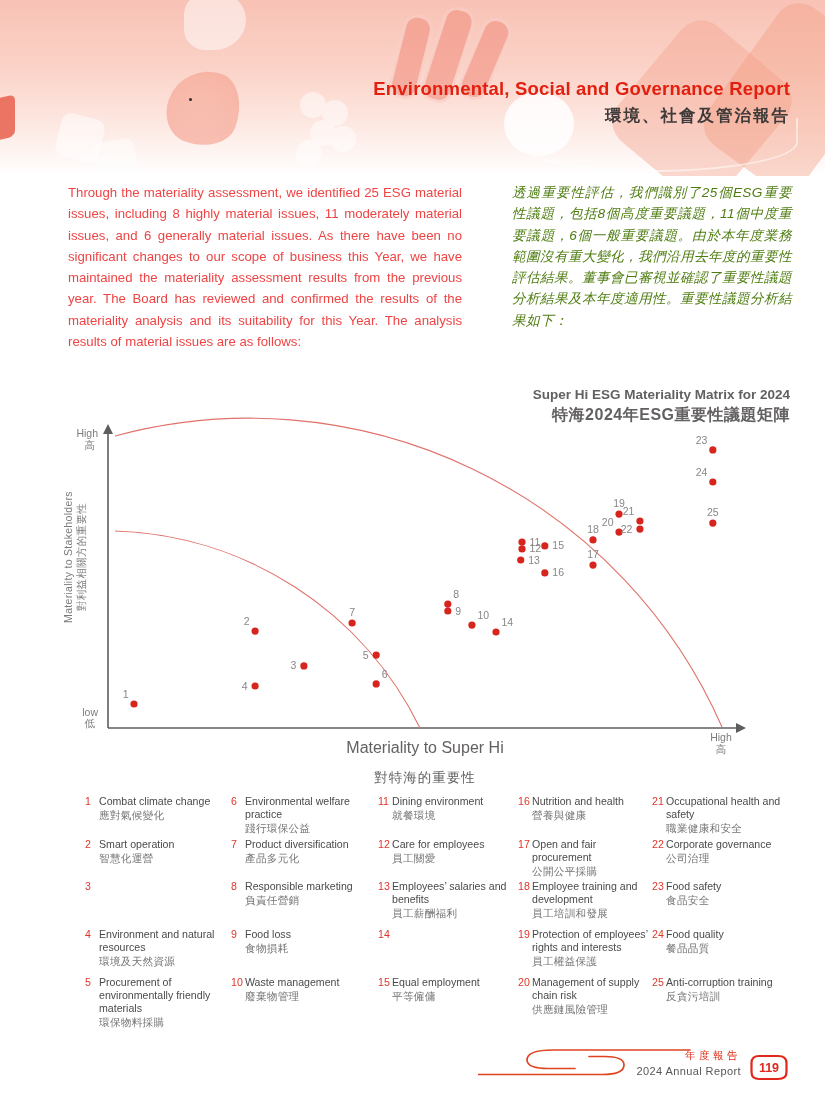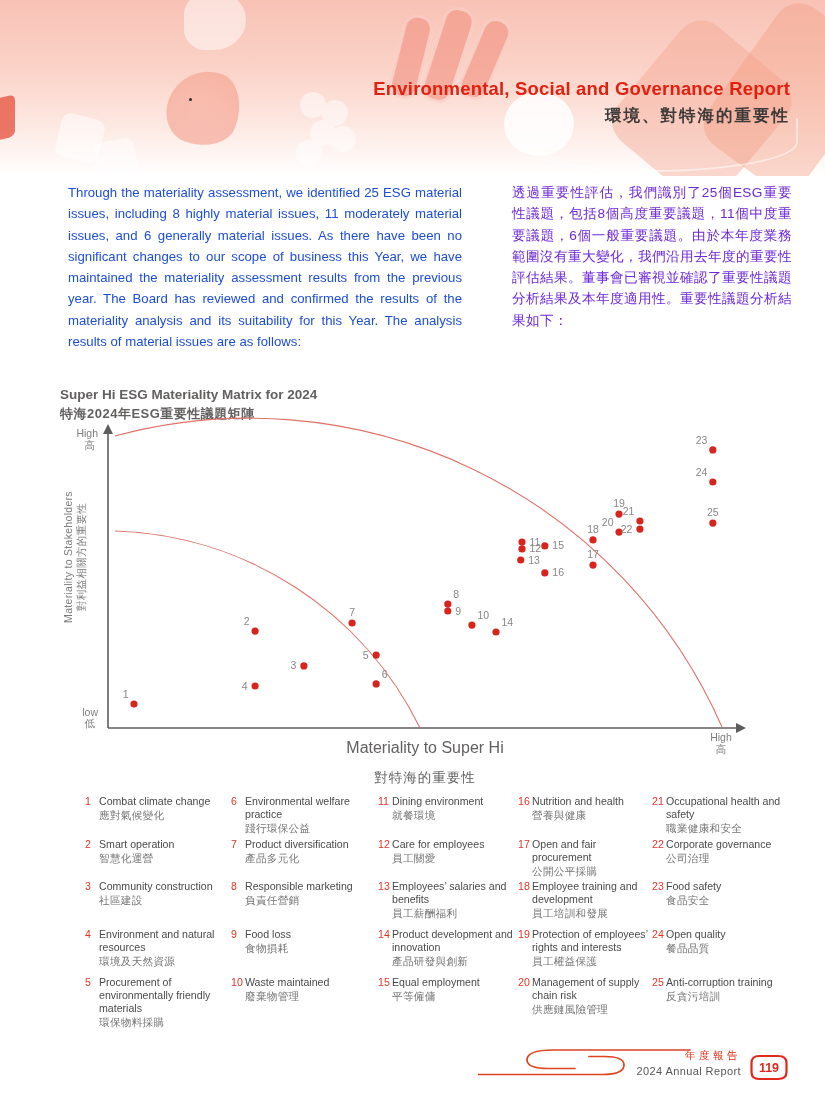--- a/index.html
+++ b/index.html
@@ -25,27 +25,27 @@
   .mtn1 { left:634px; top:36px; width:136px; height:150px; background:#f5a793; opacity:.45; border-radius:26px; transform:rotate(40deg); }
   .mtn2 { left:732px; top:12px; width:120px; height:170px; background:#f39a80; opacity:.4; border-radius:26px; transform:rotate(36deg); }
   .wave { left:528px; top:118px; width:270px; height:54px; border:2px solid rgba(255,255,255,.65); border-top:none; border-left:none; border-radius:0 0 55% 45%; opacity:.8; }
   .sliver { left:0; top:96px; width:15px; height:42px; background:#e7604e; opacity:.85; border-radius:0 6px 6px 0; transform:skewY(-14deg); }
   .titles { position:absolute; right:35px; top:78px; text-align:right; }
   .title-en { font-size:18.5px; font-weight:bold; color:#e3200f; letter-spacing:.2px; }
   .title-zh { margin-top:5px; font-size:16.5px; font-weight:bold; color:#3e3a39; letter-spacing:2px; }
   .spec { position:absolute; left:189px; top:98px; width:3px; height:3px; background:#2a2a2a; border-radius:50%; }
 
   
-  .intro-en { position:absolute; left:68px; top:182px; width:394px; font-size:13.2px; line-height:21.3px; color:#1d4ed8; text-align:justify; }
-  .intro-zh { position:absolute; left:512px; top:182px; width:280px; font-size:13.6px; line-height:21.3px; color:#6d28d9; text-align:justify; letter-spacing:.4px; }
-
-  
-  .chart-title { position:absolute; left:60px; top:387px; width:730px; text-align:left; color:#636060; }
+  .intro-en { position:absolute; left:68px; top:182px; width:394px; font-size:13.2px; line-height:21.3px; color:#ef4444; text-align:justify; }
+  .intro-zh { position:absolute; left:512px; top:182px; width:280px; font-size:13.6px; line-height:21.3px; color:#4d7c0f; text-align:justify; letter-spacing:.4px;font-style:italic; }
+
+  
+  .chart-title { position:absolute; left:60px; top:387px; width:730px; text-align:right; color:#636060; }
   .chart-title .t1 { font-size:13.5px; font-weight:bold; }
-  .chart-title .t2 { font-size:13px; font-weight:bold; margin-top:3px; letter-spacing:.5px; }
+  .chart-title .t2 { font-size:16px; font-weight:bold; margin-top:3px; letter-spacing:.5px; }
   .chart-svg { position:absolute; left:55px; top:382px; }
   .y-axis-title { position:absolute; left:75px; top:557px; transform:translate(-50%,-50%) rotate(-90deg); text-align:center; color:#7e7b7b; font-size:10.5px; line-height:13px; white-space:nowrap; letter-spacing:.3px; }
   .x-axis-title { position:absolute; left:60px; top:739px; width:730px; text-align:center; color:#636060; }
   .x-axis-title .t1 { font-size:16px; }
   .x-axis-title .t2 { font-size:13.5px; margin-top:12px; letter-spacing:1px; }
 
   
   .legend { position:absolute; left:85px; top:795px; display:grid; grid-template-columns:146px 147px 140px 134px 150px; grid-template-rows:43px 42px 48px 48px 70px; grid-auto-flow:column; }
   .lg-item { display:flex; font-size:10.6px; line-height:13px; }
   .lg-num { width:14px; flex:0 0 14px; color:#e0362a; }
@@ -73,21 +73,21 @@
     <div class="deco roll roll1"></div>
     <div class="deco roll roll2"></div>
     <div class="deco roll roll3"></div>
     <div class="deco egg"></div>
     <div class="deco mtn1"></div>
     <div class="deco mtn2"></div>
     <div class="deco wave"></div>
     <div class="deco sliver"></div>
     <div class="titles">
       <div class="title-en">Environmental, Social and Governance Report</div>
-      <div class="title-zh">環境、對特海的重要性</div>
+      <div class="title-zh">環境、社會及管治報告</div>
     </div>
     <div class="spec"></div>
   </div>
 
   <div class="intro-en">Through the materiality assessment, we identified 25 ESG material issues, including 8 highly material issues, 11 moderately material issues, and 6 generally material issues. As there have been no significant changes to our scope of business this Year, we have maintained the materiality assessment results from the previous year. The Board has reviewed and confirmed the results of the materiality analysis and its suitability for this Year. The analysis results of material issues are as follows:</div>
   <div class="intro-zh">透過重要性評估，我們識別了25個ESG重要性議題，包括8個高度重要議題，11個中度重要議題，6個一般重要議題。由於本年度業務範圍沒有重大變化，我們沿用去年度的重要性評估結果。董事會已審視並確認了重要性議題分析結果及本年度適用性。重要性議題分析結果如下：</div>
 
   <div class="chart-title">
     <div class="t1">Super Hi ESG Materiality Matrix for 2024</div>
     <div class="t2">特海2024年ESG重要性議題矩陣</div>
@@ -183,24 +183,20 @@
       </div>
       <div class="lg-item">
         <div class="lg-num">2</div>
         <div>
           <div class="lg-en">Smart operation</div>
           <div class="lg-zh">智慧化運營</div>
         </div>
       </div>
       <div class="lg-item">
         <div class="lg-num">3</div>
-        <div>
-          <div class="lg-en">Community construction</div>
-          <div class="lg-zh">社區建設</div>
-        </div>
       </div>
       <div class="lg-item">
         <div class="lg-num">4</div>
         <div>
           <div class="lg-en">Environment and natural resources</div>
           <div class="lg-zh">環境及天然資源</div>
         </div>
       </div>
       <div class="lg-item">
         <div class="lg-num">5</div>
@@ -233,21 +229,21 @@
       <div class="lg-item">
         <div class="lg-num">9</div>
         <div>
           <div class="lg-en">Food loss</div>
           <div class="lg-zh">食物損耗</div>
         </div>
       </div>
       <div class="lg-item">
         <div class="lg-num">10</div>
         <div>
-          <div class="lg-en">Waste maintained</div>
+          <div class="lg-en">Waste management</div>
           <div class="lg-zh">廢棄物管理</div>
         </div>
       </div>
       <div class="lg-item">
         <div class="lg-num">11</div>
         <div>
           <div class="lg-en">Dining environment</div>
           <div class="lg-zh">就餐環境</div>
         </div>
       </div>
@@ -260,24 +256,20 @@
       </div>
       <div class="lg-item">
         <div class="lg-num">13</div>
         <div>
           <div class="lg-en">Employees’ salaries and benefits</div>
           <div class="lg-zh">員工薪酬福利</div>
         </div>
       </div>
       <div class="lg-item">
         <div class="lg-num">14</div>
-        <div>
-          <div class="lg-en">Product development and innovation</div>
-          <div class="lg-zh">產品研發與創新</div>
-        </div>
       </div>
       <div class="lg-item">
         <div class="lg-num">15</div>
         <div>
           <div class="lg-en">Equal employment</div>
           <div class="lg-zh">平等僱傭</div>
         </div>
       </div>
       <div class="lg-item">
         <div class="lg-num">16</div>
@@ -331,21 +323,21 @@
       <div class="lg-item">
         <div class="lg-num">23</div>
         <div>
           <div class="lg-en">Food safety</div>
           <div class="lg-zh">食品安全</div>
         </div>
       </div>
       <div class="lg-item">
         <div class="lg-num">24</div>
         <div>
-          <div class="lg-en">Open quality</div>
+          <div class="lg-en">Food quality</div>
           <div class="lg-zh">餐品品質</div>
         </div>
       </div>
       <div class="lg-item">
         <div class="lg-num">25</div>
         <div>
           <div class="lg-en">Anti-corruption training</div>
           <div class="lg-zh">反貪污培訓</div>
         </div>
       </div>

